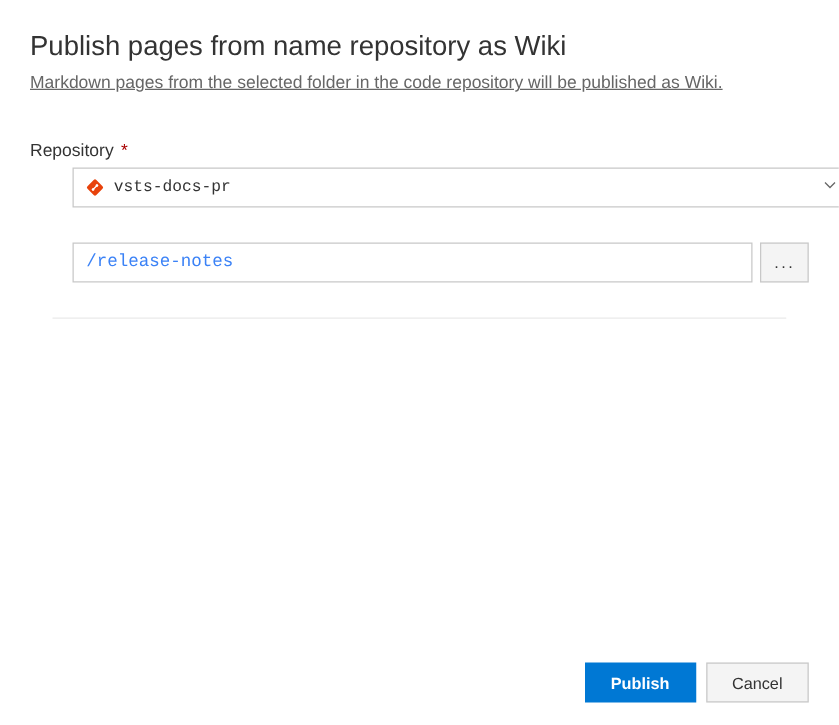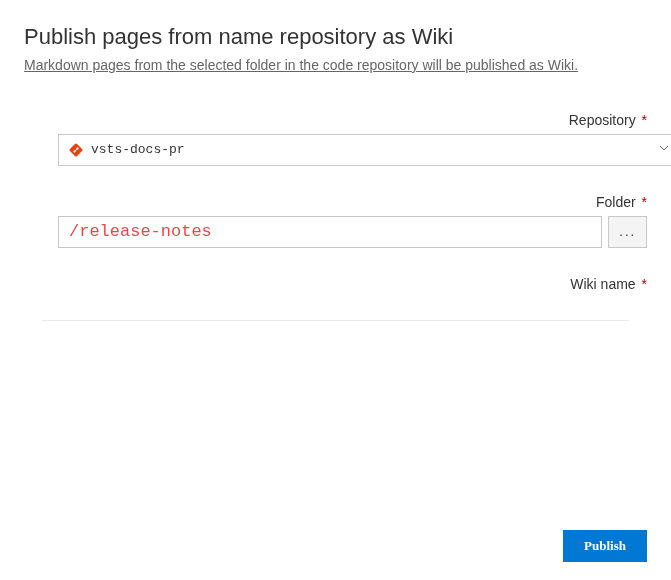--- a/index.html
+++ b/index.html
@@ -26,21 +26,20 @@
       text-decoration: underline;
     }
     .form-group {
       margin-bottom: 28px;
     }
     .form-label {
       display: block;
       font-size: 14px;
       color: #333;
       margin-bottom: 6px;
-      text-align: right;
     }
     .required {
       color: #a80000;
       margin-left: 2px;
     }
     .input-row {
       display: flex;
       gap: 6px;
       align-items: stretch;
     }
@@ -76,24 +75,24 @@
       top: 50%;
       transform: translateY(-50%);
       color: #666;
       pointer-events: none;
     }
     .text-input input {
       border: none;
       outline: none;
       width: 100%;
       height: 100%;
-      font-size: 17px;
+      font-size: 14px;
       font-family: inherit;
       background: transparent;
-      color: #ef4444;
+      color: #3b82f6;
     }
     .browse-btn {
       width: 44px;
       height: 32px;
       border: 1px solid #c8c8c8;
       background: #f4f4f4;
       display: flex;
       align-items: center;
       justify-content: center;
       cursor: pointer;
@@ -124,21 +123,20 @@
       border: 1px solid transparent;
       cursor: pointer;
       display: flex;
       align-items: center;
       justify-content: center;
     }
     .btn-primary {
       background: #0078d4;
       color: #fff;
       font-weight: 600;
-      font-family: Liberation Serif, serif;
     }
     .btn-secondary {
       background: #f4f4f4;
       color: #333;
       border-color: #c8c8c8;
     }
   </style>
 </head>
 <body>
 
@@ -167,36 +165,29 @@
           <path d="M2 4 L6 8 L10 4" stroke="#666" stroke-width="1" fill="none"></path>
         </svg>
     </span>
   </div>
 </div>
 
 <div class="form-group">
 </div>
 
 <div class="form-group">
-  <label class="form-label">
-    <span>Folder</span>
-    <span class="required">*</span>
-  </label>
   <div class="input-row">
     <div class="text-input">
       <input type="text" value="/release-notes" style="">
     </div>
     <button class="browse-btn">...</button>
   </div>
 </div>
 
 <div class="form-group">
-  <label class="form-label">
-    <span>Wiki name</span>
-    <span class="required">*</span>
-  </label>
 </div>
 
 <hr class="divider">
 
 <div class="button-row">
   <button class="btn btn-primary">Publish</button>
+  <button class="btn btn-secondary">Cancel</button>
 </div>
 
 </body></html>

